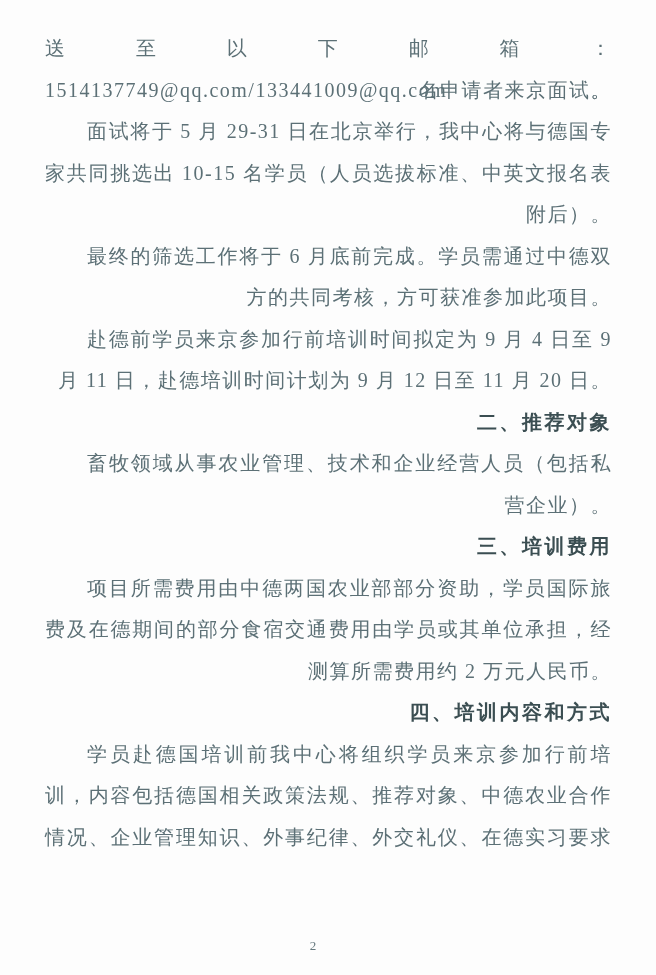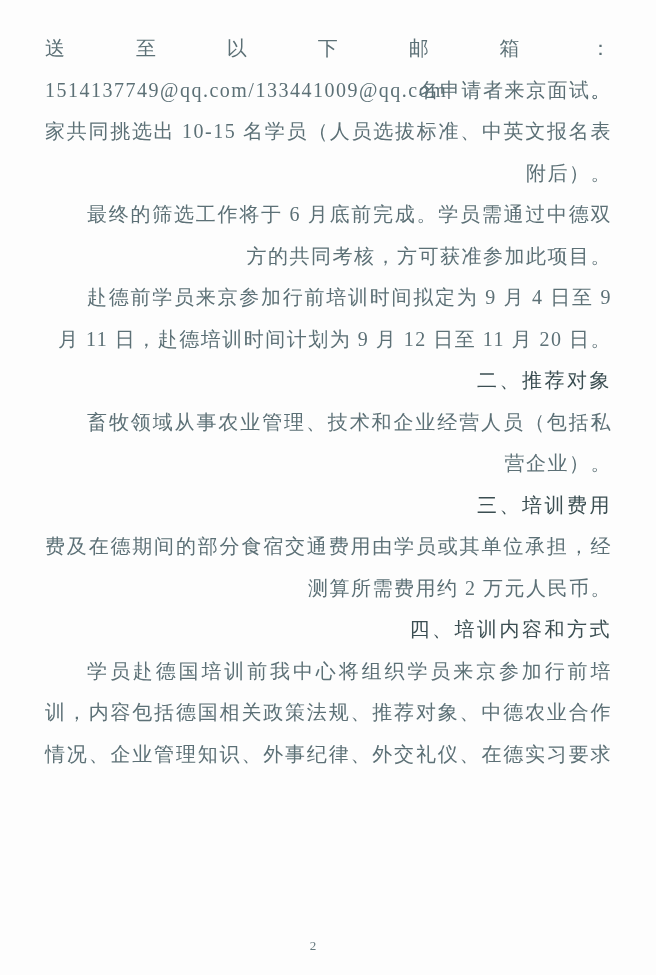--- a/index.html
+++ b/index.html
@@ -35,21 +35,21 @@
     white-space: normal;
     text-align: justify;
     text-align-last: justify;
     text-justify: inter-character;
   }
   .line.indent {
     text-indent: 2.1em;
   }
   .line.heading {
     font-family: "Liberation Sans", "DejaVu Sans", sans-serif;
-    font-weight: normal;
+    font-weight: bold;
     color: #3b4e52;
     letter-spacing: 2.5px;
     text-indent: 2.0em;
   }
   .page-number {
     position: absolute;
     left: 0;
     right: 30px;
     top: 938px;
     text-align: center;
@@ -59,30 +59,32 @@
     filter: blur(0.2px);
   }
 </style>
 </head>
 <body>
 
 <div class="page">
   <div class="content">
     <div class="line justify">送至以下邮箱： 1514137749@qq.com/133441009@qq.com。</div>
     <div class="line">名申请者来京面试。</div>
+    <div class="line justify indent">面试将于 5 月 29-31 日在北京举行，我中心将与德国专</div>
     <div class="line justify">家共同挑选出 10-15 名学员（人员选拔标准、中英文报名表</div>
     <div class="line">附后）。</div>
     <div class="line justify indent">最终的筛选工作将于 6 月底前完成。学员需通过中德双</div>
     <div class="line">方的共同考核，方可获准参加此项目。</div>
     <div class="line justify indent">赴德前学员来京参加行前培训时间拟定为 9 月 4 日至 9</div>
     <div class="line">月 11 日，赴德培训时间计划为 9 月 12 日至 11 月 20 日。</div>
     <div class="line heading">二、推荐对象</div>
     <div class="line justify indent">畜牧领域从事农业管理、技术和企业经营人员（包括私</div>
     <div class="line">营企业）。</div>
     <div class="line heading">三、培训费用</div>
+    <div class="line justify indent">项目所需费用由中德两国农业部部分资助，学员国际旅</div>
     <div class="line justify">费及在德期间的部分食宿交通费用由学员或其单位承担，经</div>
     <div class="line">测算所需费用约 2 万元人民币。</div>
     <div class="line heading">四、培训内容和方式</div>
     <div class="line justify indent">学员赴德国培训前我中心将组织学员来京参加行前培</div>
     <div class="line justify">训，内容包括德国相关政策法规、推荐对象、中德农业合作</div>
     <div class="line justify">情况、企业管理知识、外事纪律、外交礼仪、在德实习要求</div>
   </div>
   <div class="page-number">2</div>
 </div>
 

